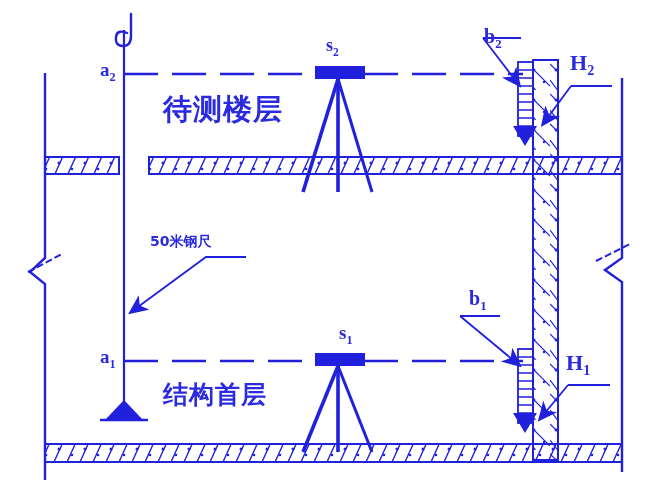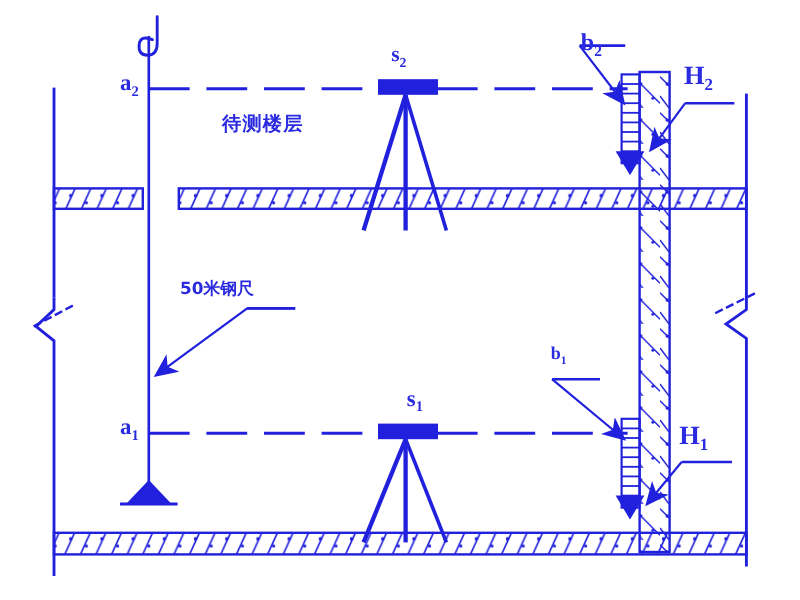--- a/index.html
+++ b/index.html
@@ -204,30 +204,31 @@
   </div>
 
   <div class="lbl" style="left:339px;top:323px;font-size:19px;">
     <span>s</span><span class="sub">1</span>
   </div>
 
   <div class="lbl" style="left:484px;top:10px;font-size:20px;margin-top:16px;">
     <span>b</span><span class="sub">2</span>
   </div>
 
-  <div class="lbl" style="left:459px;top:288px;font-size:15px;">
+  <div class="lbl" style="left:469px;top:288px;font-size:20px;">
     <span>b</span><span class="sub">1</span>
   </div>
 
   <div class="lbl" style="left:570px;top:52px;font-size:22px;">
     <span>H</span><span class="sub">2</span>
   </div>
 
   <div class="lbl" style="left:566px;top:352px;font-size:22px;">
     <span>H</span><span class="sub">1</span>
   </div>
 
-  <div class="lbl cjk" style="left:163px;top:95px;font-size:16px;letter-spacing:1px;margin-left:22px;">待测楼层</div>
-
+  <div class="lbl cjk" style="left:163px;top:95px;font-size:29px;letter-spacing:1px;">待测楼层</div>
+
+  <div class="lbl cjk" style="left:163px;top:382px;font-size:25px;letter-spacing:1px;">结构首层</div>
 
   <div class="lbl tape-note" style="left:150px;top:234px;font-size:14px;">50米钢尺</div>
 
 </div>
 
 </body></html>

